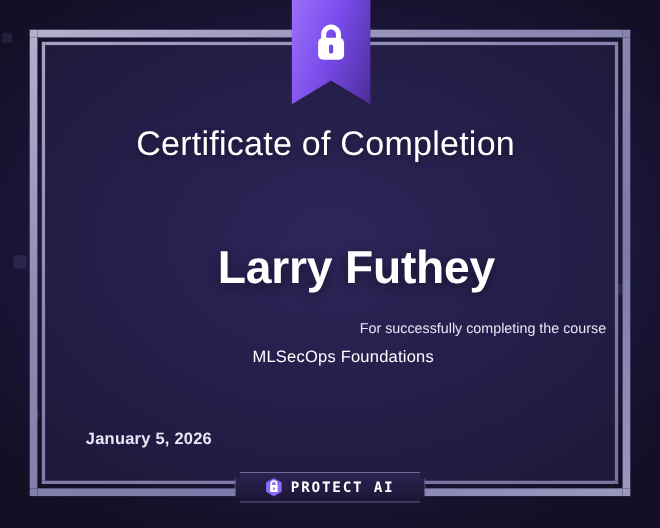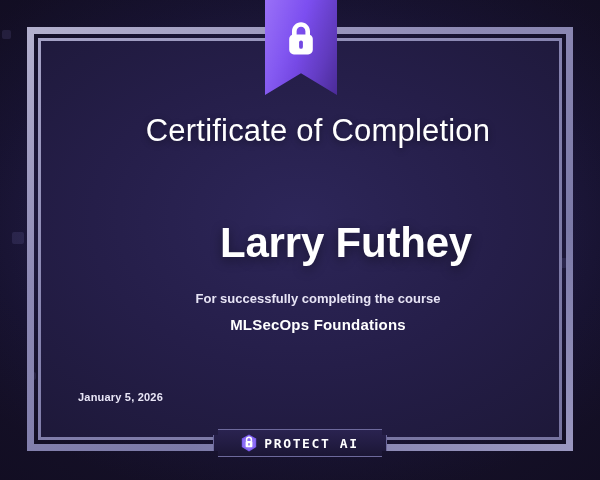--- a/index.html
+++ b/index.html
@@ -95,21 +95,20 @@
   }
 
   
   .content {
     position: absolute;
     left: 41px;
     top: 41px;
     width: 510px;
     height: 396px;
     text-align: center;
-    padding-left: 44px;
   }
   .title-main {
     position: absolute;
     top: 72px;
     left: 0;
     width: 100%;
     font-size: 31px;
     font-weight: 300;
     letter-spacing: 0.2px;
     color: #ffffff;
@@ -136,38 +135,39 @@
     color: #ffffff;
     text-shadow: 0 3px 12px rgba(0,0,0,0.45);
     margin-left: 28px;
   }
   .course-lead {
     position: absolute;
     top: 250px;
     left: 0;
     width: 100%;
     font-size: 13px;
-    font-weight: 700;
+    font-weight: 400;
     color: #e7e4f5;
+    text-align: right;
   }
   .course-name {
     position: absolute;
     top: 275px;
-    left: 0;
+    left: 16px;
     width: 100%;
     font-size: 15px;
-    font-weight: bold;
+    font-weight: normal;
     letter-spacing: 0.2px;
     color: #ffffff;
   }
   .issue-date {
     position: absolute;
     top: 350px;
     left: 37px;
-    font-size: 11px;
+    font-size: 15px;
     font-weight: bold;
     letter-spacing: 0.2px;
     color: #e9e6f7;
     text-align: right;
   }
 
   
   .badge {
     position: absolute;
     left: 213px;

